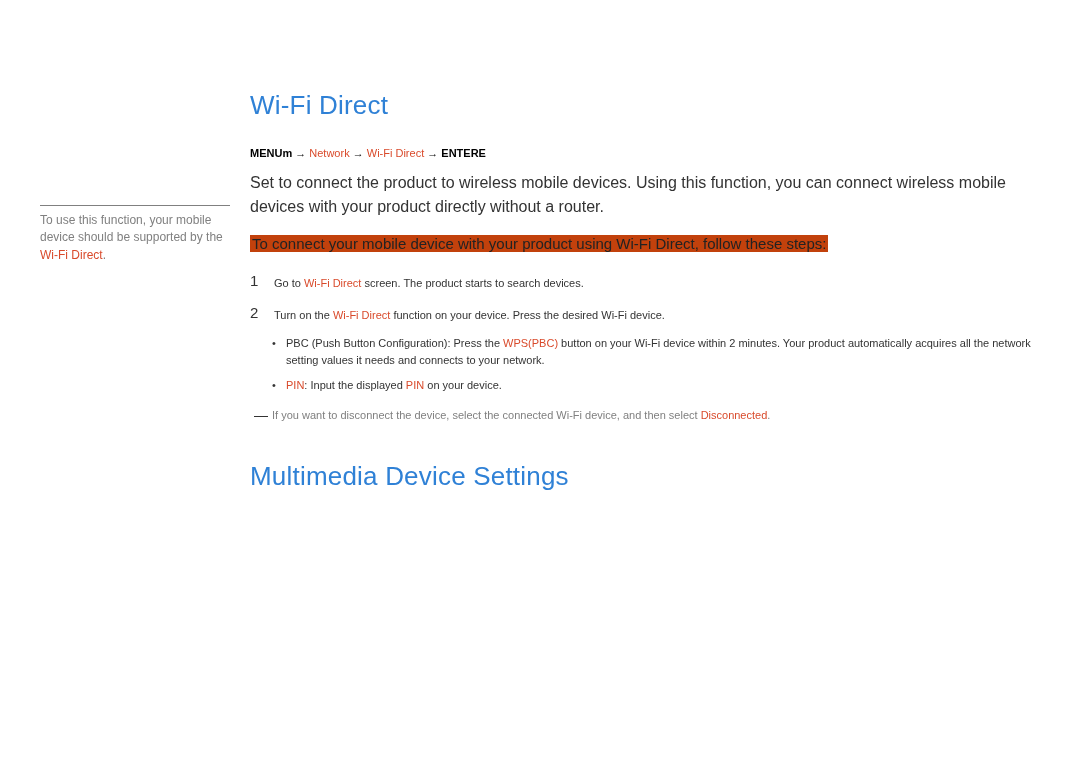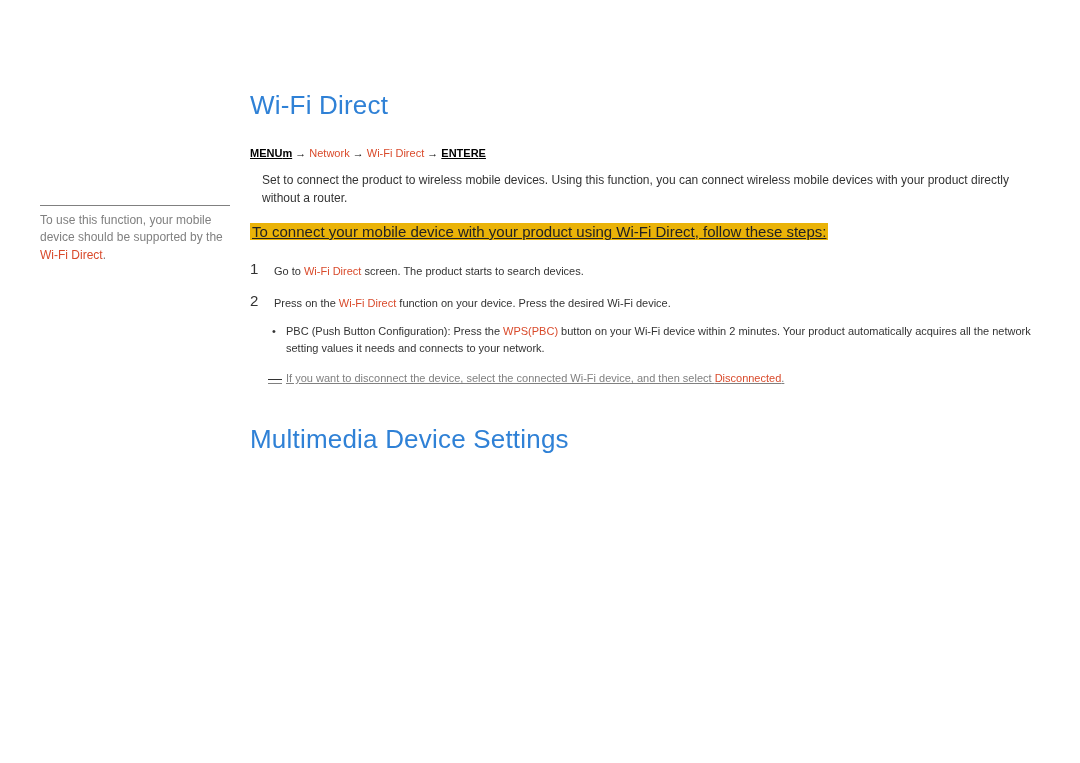--- a/index.html
+++ b/index.html
@@ -3,32 +3,32 @@
 <meta charset="utf-8">
 <style>
   * { margin: 0; padding: 0; box-sizing: border-box; }
   html, body { width: 1080px; height: 763px; background: #fff; font-family: Arial, Helvetica, sans-serif; color: #333; }
   .page { position: relative; width: 1080px; height: 763px; padding: 90px 40px 40px 40px; }
   .sidebar { position: absolute; left: 40px; top: 205px; width: 190px; font-size: 12px; line-height: 1.45; color: #808080; }
   .sidebar .hr { border-top: 1px solid #808080; width: 190px; margin-bottom: 6px; }
   .content { margin-left: 210px; }
   h1.section-title { font-size: 26px; font-weight: 400; color: #2f81d6; margin-bottom: 26px; letter-spacing: 0.2px; }
   .menu-path { font-size: 11px; color: #000; margin-bottom: 12px; }
-  .menu-path .bold { font-weight: 700; color: #000; text-decoration: underline; }
+  .menu-path .bold { font-weight: 700; color: #000; }
   .red { color: #d94a2b; }
-  .para { font-size: 12px; line-height: 1.5; color: #333; margin-bottom: 14px; margin-left: 12px; }
-  .highlight { display: inline; background: #eab308; font-size: 15px; color: #222; padding: 0 2px; line-height: 1.4; text-decoration: underline; }
+  .para { font-size: 16px; line-height: 1.5; color: #333; margin-bottom: 14px; }
+  .highlight { display: inline; background: #c2410c; font-size: 15px; color: #222; padding: 0 2px; line-height: 1.4; }
   .steps { margin-top: 18px; }
   .step { display: flex; margin-bottom: 12px; }
   .step-num { font-size: 15px; color: #333; width: 24px; flex-shrink: 0; line-height: 1.2; }
   .step-body { font-size: 11px; line-height: 1.5; color: #333; padding-top: 3px; }
   ul.bullets { list-style: none; margin-left: 22px; margin-top: 8px; margin-bottom: 10px; }
   ul.bullets li { font-size: 11px; line-height: 1.55; color: #333; margin-bottom: 8px; position: relative; padding-left: 14px; }
   ul.bullets li::before { content: "•"; position: absolute; left: 0; top: 0; color: #333; font-size: 11px; }
-  .note { font-size: 11px; color: #808080; line-height: 1.5; margin-left: 18px; text-decoration: underline; }
+  .note { font-size: 11px; color: #808080; line-height: 1.5; margin-left: 4px; }
   .note-dash { font-size: 14px; color: #333; margin-right: 4px; position: relative; top: 1px; }
   .spacer { height: 36px; }
 </style>
 </head>
 <body>
 
 <div class="page">
 
   <div class="sidebar">
     <div class="hr"></div>
@@ -52,28 +52,31 @@
     <div class="steps">
       <div class="step">
         <div class="step-num">1</div>
         <div class="step-body">
           <span>Go to </span><span class="red">Wi-Fi Direct</span><span> screen. The product starts to search devices.</span>
         </div>
       </div>
       <div class="step">
         <div class="step-num">2</div>
         <div class="step-body">
-          <span>Press on the </span><span class="red">Wi-Fi Direct</span><span> function on your device. Press the desired Wi-Fi device.</span>
+          <span>Turn on the </span><span class="red">Wi-Fi Direct</span><span> function on your device. Press the desired Wi-Fi device.</span>
         </div>
       </div>
     </div>
 
     <ul class="bullets">
       <li>
         <span>PBC (Push Button Configuration): Press the </span><span class="red">WPS(PBC)</span><span> button on your Wi-Fi device within 2 minutes. Your product automatically acquires all the network setting values it needs and connects to your network.</span>
+      </li>
+      <li>
+        <span class="red">PIN</span><span>: Input the displayed </span><span class="red">PIN</span><span> on your device.</span>
       </li>
     </ul>
 
     <p class="note">
       <span class="note-dash">―</span><span>If you want to disconnect the device, select the connected Wi-Fi device, and then select </span><span class="red">Disconnected</span><span>.</span>
     </p>
 
     <div class="spacer"></div>
 
     <h1 class="section-title">Multimedia Device Settings</h1>

